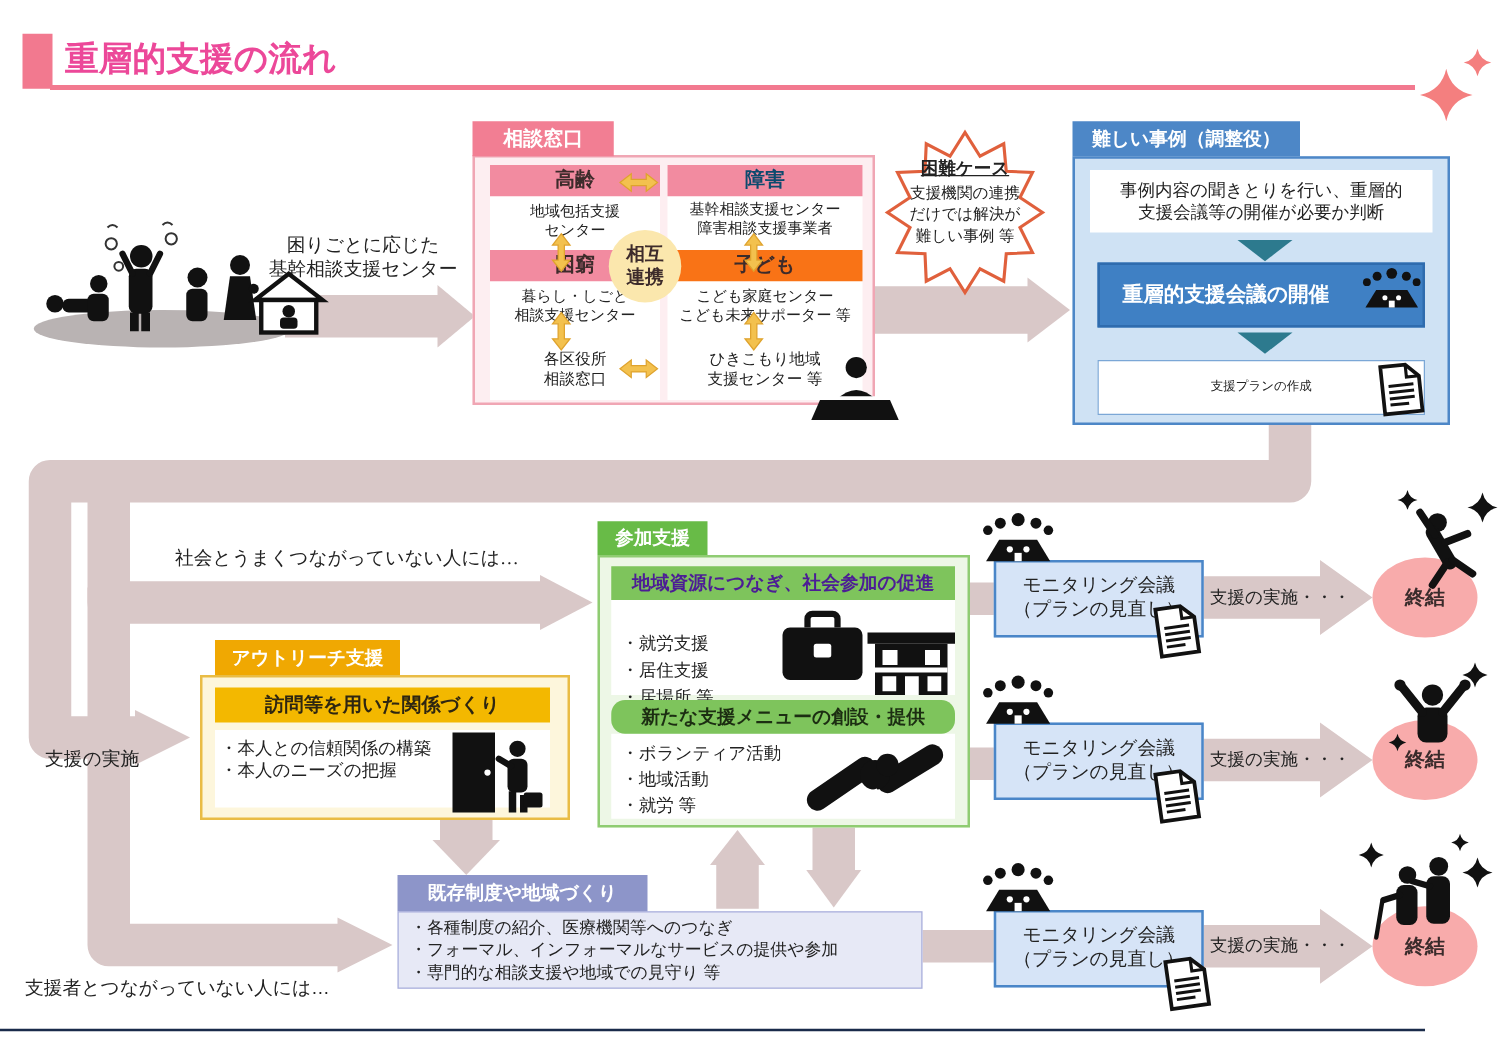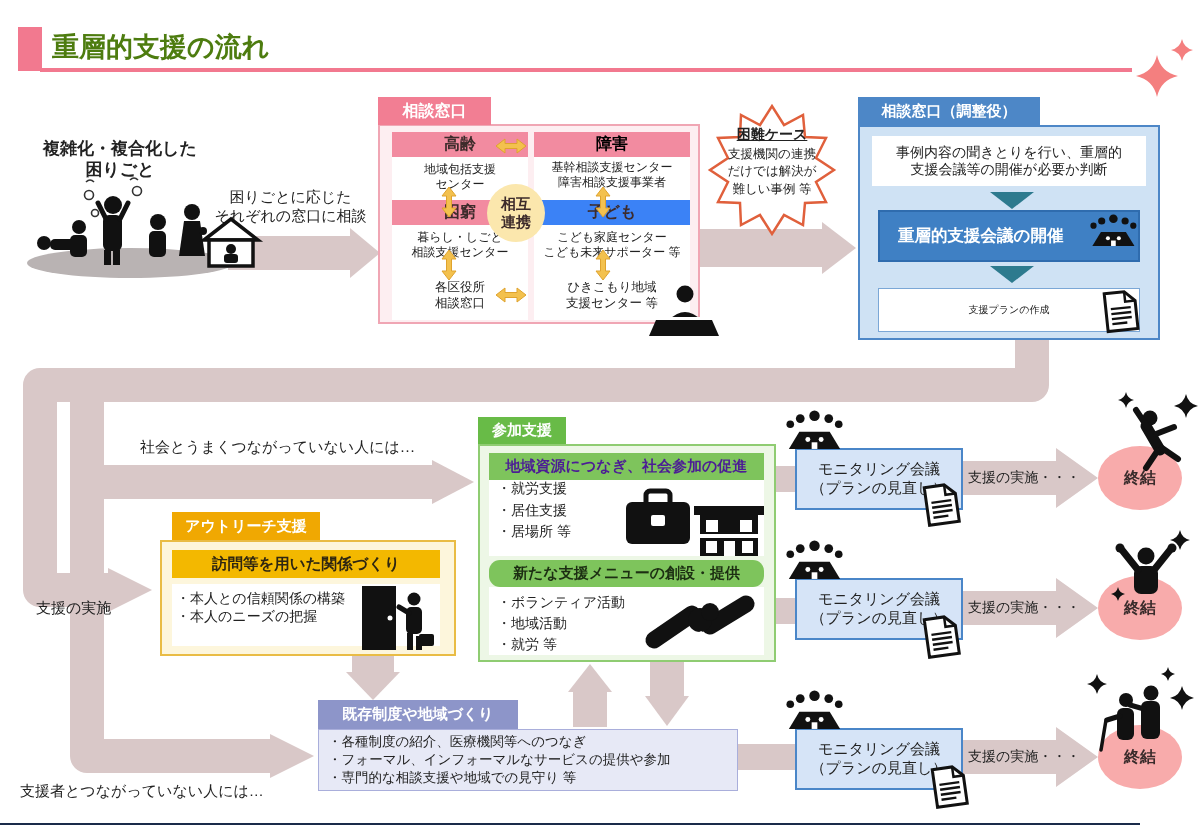--- a/index.html
+++ b/index.html
@@ -52,59 +52,57 @@
       <rect x="773" y="598" width="26" height="26"></rect>
       <rect x="738" y="744" width="60" height="26"></rect>
 
       <polygon points="962,461 1056,461 1056,448 1098,478 1056,508 1056,495 962,495"></polygon>
       <polygon points="962,591 1056,591 1056,578 1098,608 1056,638 1056,625 962,625"></polygon>
       <polygon points="962,740 1056,740 1056,727 1098,757 1056,787 1056,774 962,774"></polygon>
     </g>
   </svg>
 
   <div class="abs" style="left:18px;top:27px;width:24px;height:44px;background:#f2798f;z-index:2;"></div>
-  <div class="abs txt" style="left:52px;top:31px;font-size:27px;font-weight:bold;color:#4d7c0f;">重層的支援の流れ</div>
+  <div class="abs txt" style="left:52px;top:31px;font-size:27px;font-weight:bold;color:#ec4899;">重層的支援の流れ</div>
   <div class="abs" style="left:40px;top:68px;width:1092px;height:4px;background:#f2798f;z-index:2;"></div>
 
-  <div class="abs txt pre ctr" style="left:30px;top:138px;width:180px;font-size:17px;font-weight:bold;">複雑化・複合化した
-困りごと</div>
   <div class="abs txt pre ctr" style="left:198px;top:188px;width:185px;font-size:15px;">困りごとに応じた
-それぞれの窓口に相談</div>
+基幹相談支援センター</div>
 
   <div class="abs tab" style="left:378px;top:97px;width:113px;height:28px;background:#f27e93;font-size:16px;">相談窓口</div>
   <div class="abs box" style="left:378px;top:124px;width:322px;height:200px;background:#fdeef1;border:2px solid #f0a6b4;"></div>
   <div class="abs" style="left:392px;top:132px;width:136px;height:188px;background:#fff;z-index:2;"></div>
   <div class="abs" style="left:534px;top:132px;width:156px;height:188px;background:#fff;z-index:2;"></div>
   <div class="abs hdr" style="left:392px;top:132px;width:136px;height:25px;background:#f28ba0;font-size:16px;color:#3d2b2b;">高齢</div>
-  <div class="abs hdr" style="left:534px;top:132px;width:156px;height:25px;background:#f28ba0;font-size:16px;color:#000000;">障害</div>
+  <div class="abs hdr" style="left:534px;top:132px;width:156px;height:25px;background:#f28ba0;font-size:16px;color:#0c4a6e;">障害</div>
   <div class="abs txt pre ctr" style="left:392px;top:162px;width:136px;font-size:12px;">地域包括支援
 センター</div>
   <div class="abs txt pre ctr" style="left:534px;top:160px;width:156px;font-size:12px;">基幹相談支援センター
 障害相談支援事業者</div>
   <div class="abs hdr" style="left:392px;top:200px;width:136px;height:25px;background:#f28ba0;font-size:16px;color:#3d2b2b;">困窮</div>
-  <div class="abs hdr" style="left:534px;top:200px;width:156px;height:25px;background:#3b82f6;font-size:16px;color:#3d2b2b;">子ども</div>
+  <div class="abs hdr" style="left:534px;top:200px;width:156px;height:25px;background:#f97316;font-size:16px;color:#3d2b2b;">子ども</div>
   <div class="abs txt pre ctr" style="left:392px;top:230px;width:136px;font-size:12px;">暮らし・しごと
 相談支援センター</div>
   <div class="abs txt pre ctr" style="left:534px;top:230px;width:156px;font-size:12px;">こども家庭センター
 こども未来サポーター 等</div>
   <div class="abs txt pre ctr" style="left:392px;top:280px;width:136px;font-size:12.5px;z-index:3;">各区役所
 相談窓口</div>
   <div class="abs txt pre ctr" style="left:534px;top:280px;width:156px;font-size:12.5px;z-index:3;">ひきこもり地域
 支援センター 等</div>
   <div class="abs pre ctr" style="left:487px;top:184px;width:58px;height:58px;border-radius:50%;background:#fbe7ad;z-index:4;font-size:15px;font-weight:bold;color:#3d2b2b;display:flex;align-items:center;justify-content:center;line-height:1.2;">相互
 連携</div>
 
   <div class="abs txt ctr" style="left:712px;top:126px;width:120px;z-index:6;">
     <div style="font-size:14px;font-weight:bold;text-decoration:underline;">困難ケース</div>
     <div class="pre" style="font-size:12.5px;line-height:1.4;margin-top:2px;">支援機関の連携
 だけでは解決が
 難しい事例 等</div>
   </div>
 
-  <div class="abs tab" style="left:858px;top:97px;width:182px;height:28px;background:#4d87c7;font-size:15px;">相談窓口（調整役）</div>
+  <div class="abs tab" style="left:858px;top:97px;width:182px;height:28px;background:#4d87c7;font-size:15px;">難しい事例（調整役）</div>
   <div class="abs box" style="left:858px;top:125px;width:302px;height:215px;background:#cfe2f4;border:2px solid #4d87c7;"></div>
   <div class="abs txt pre ctr" style="left:872px;top:136px;width:274px;height:50px;background:#fff;font-size:14px;display:flex;align-items:center;justify-content:center;z-index:2;">事例内容の聞きとりを行い、重層的
 支援会議等の開催が必要か判断</div>
   <div class="abs" style="left:990px;top:192px;width:0;height:0;border-left:22px solid transparent;border-right:22px solid transparent;border-top:17px solid #2d7a8e;z-index:2;"></div>
   <div class="abs hdr" style="left:878px;top:210px;width:262px;height:52px;background:#3f80c4;border:2px solid #2f6cae;box-sizing:border-box;font-size:16.5px;color:#fff;justify-content:flex-start;padding-left:18px;">重層的支援会議の開催</div>
   <div class="abs" style="left:990px;top:266px;width:0;height:0;border-left:22px solid transparent;border-right:22px solid transparent;border-top:17px solid #2d7a8e;z-index:2;"></div>
   <div class="abs txt ctr" style="left:878px;top:288px;width:262px;height:44px;background:#fff;border:1.5px solid #7ba7d6;box-sizing:border-box;font-size:10px;display:flex;align-items:center;justify-content:center;z-index:2;">支援プランの作成</div>
 
   <div class="abs txt" style="left:140px;top:438px;font-size:15px;font-family:Liberation Serif, serif;">社会とうまくつながっていない人には…</div>
   <div class="abs txt" style="left:36px;top:599px;font-size:15px;">支援の実施</div>
@@ -113,21 +111,21 @@
   <div class="abs tab" style="left:172px;top:512px;width:148px;height:28px;background:#f0a802;font-size:15px;">アウトリーチ支援</div>
   <div class="abs box" style="left:160px;top:540px;width:296px;height:116px;background:#fdf6dc;border:2px solid #e9bc45;"></div>
   <div class="abs hdr" style="left:172px;top:550px;width:268px;height:28px;background:#f3b800;font-size:15.5px;color:#2e2611;">訪問等を用いた関係づくり</div>
   <div class="abs txt pre" style="left:172px;top:584px;width:268px;background:#fff;height:62px;font-size:14px;padding-top:6px;box-sizing:border-box;padding-left:4px;z-index:2;">・本人との信頼関係の構築
 ・本人のニーズの把握</div>
 
   <div class="abs tab" style="left:478px;top:417px;width:88px;height:27px;background:#68bb47;font-size:15px;">参加支援</div>
   <div class="abs box" style="left:478px;top:444px;width:298px;height:218px;background:#edf7e6;border:2px solid #8fcc72;"></div>
   <div class="abs hdr" style="left:489px;top:453px;width:275px;height:27px;background:#7ec45c;font-size:15px;color:#4c1d95;">地域資源につなぎ、社会参加の促進</div>
   <div class="abs" style="left:489px;top:480px;width:275px;height:76px;background:#fff;z-index:2;"></div>
-  <div class="abs txt pre" style="left:497px;top:478px;width:160px;font-size:14px;line-height:1.55;">・就労支援
+  <div class="abs txt pre" style="left:497px;top:504px;width:160px;font-size:14px;line-height:1.55;">・就労支援
 ・居住支援
 ・居場所 等</div>
   <div class="abs hdr" style="left:489px;top:560px;width:275px;height:27px;background:#7ec45c;font-size:15px;color:#1c2e12;border-radius:11px;">新たな支援メニューの創設・提供</div>
   <div class="abs" style="left:489px;top:587px;width:275px;height:68px;background:#fff;z-index:2;"></div>
   <div class="abs txt pre" style="left:497px;top:592px;width:170px;font-size:14px;line-height:1.5;">・ボランティア活動
 ・地域活動
 ・就労 等</div>
 
   <div class="abs tab" style="left:318px;top:700px;width:200px;height:29px;background:#8d95c9;font-size:15px;">既存制度や地域づくり</div>
   <div class="abs box" style="left:318px;top:729px;width:420px;height:62px;background:#e7e9f6;border:1.5px solid #a9aedb;"></div>

